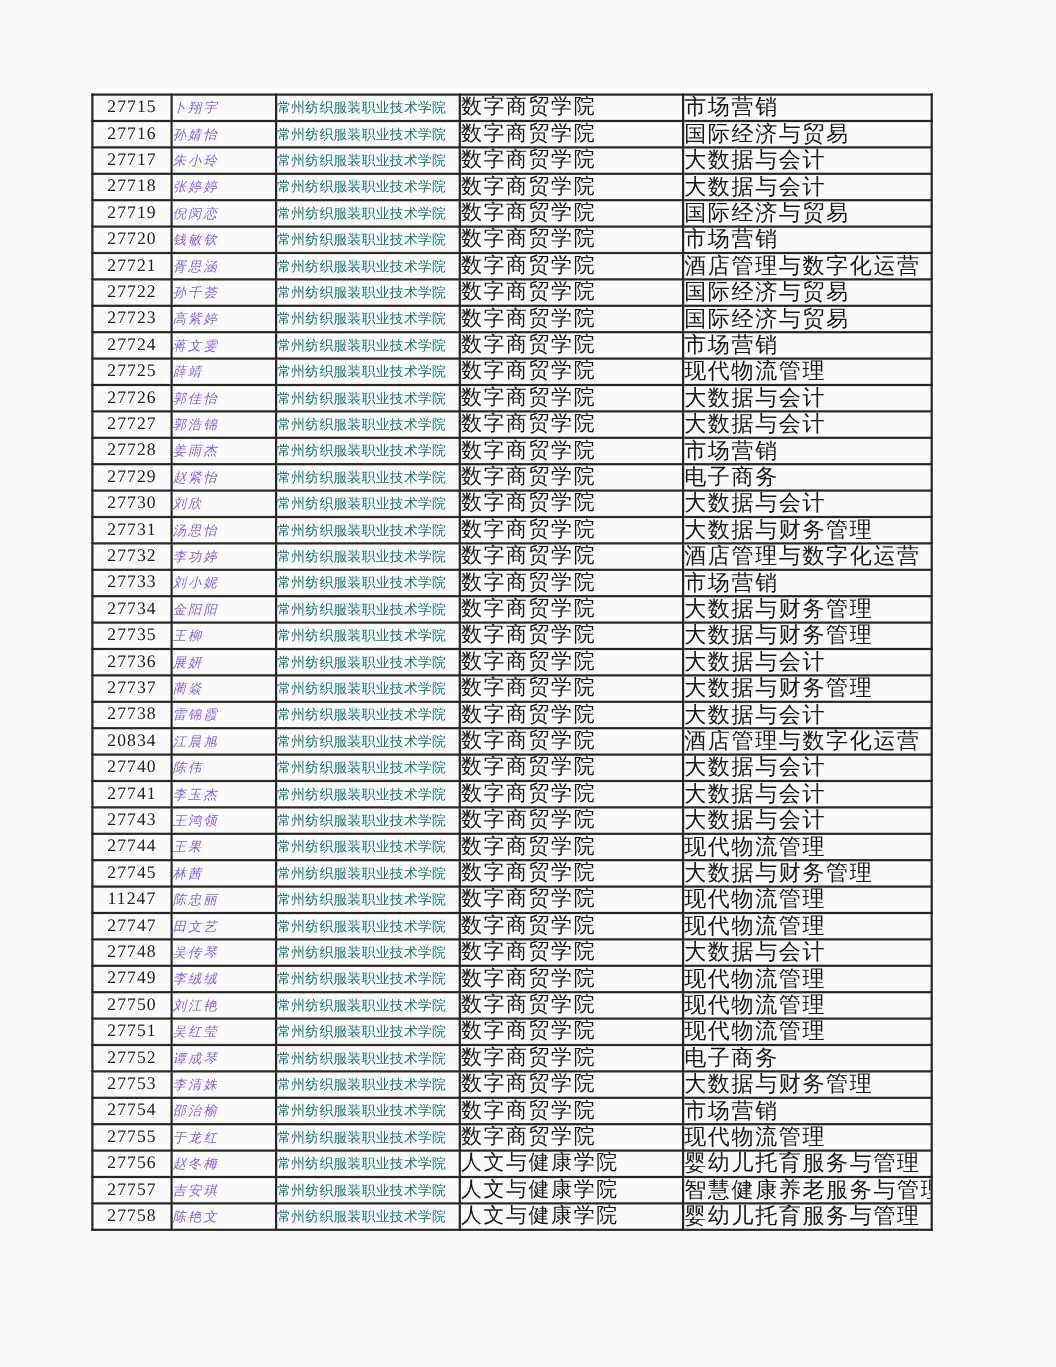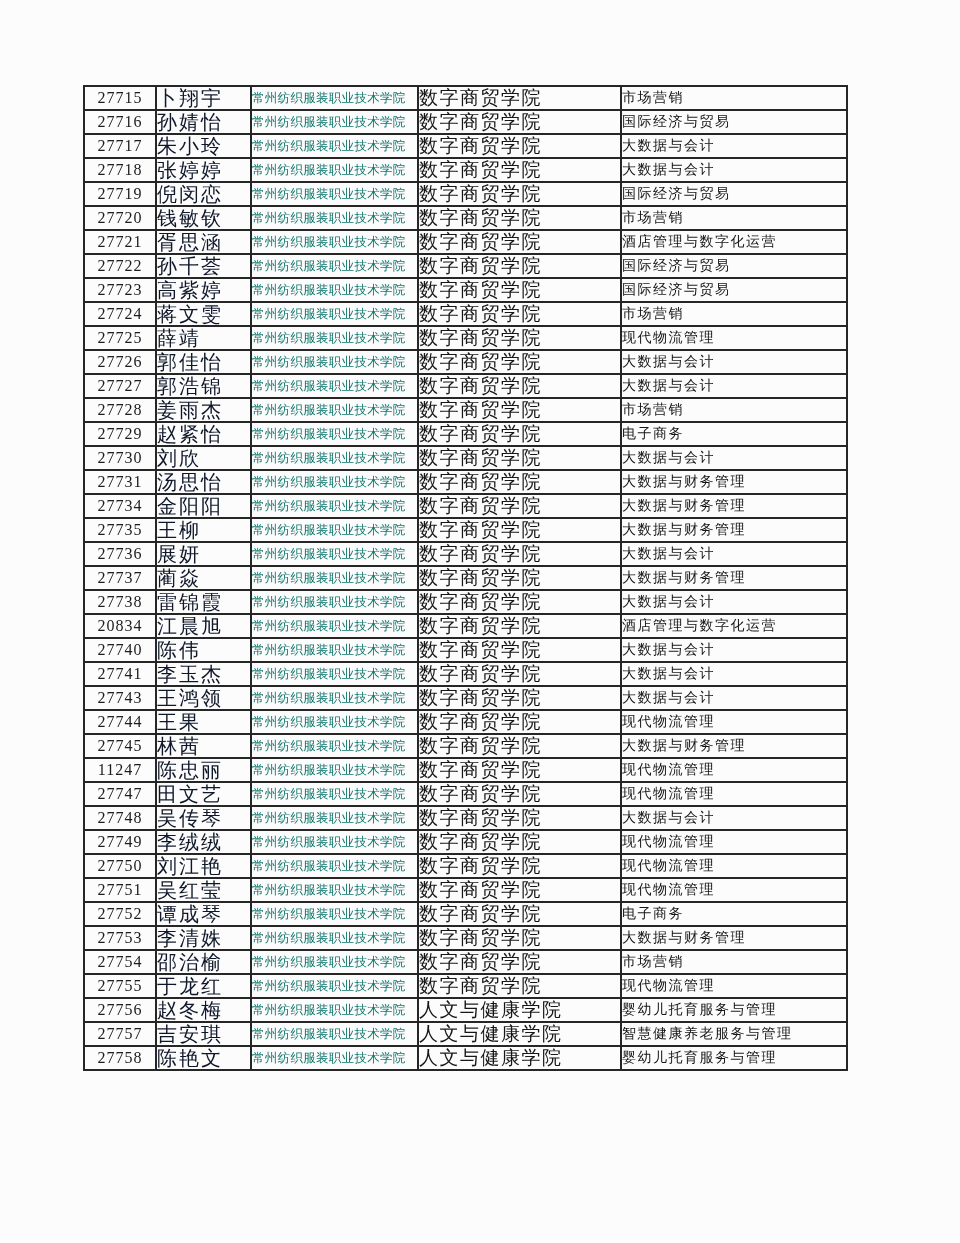--- a/index.html
+++ b/index.html
@@ -36,41 +36,42 @@
   col.w-college { width:203px; }
   col.w-major   { width:226px; }
 
   td.c-id {
     text-align:center;
     font-size:16px;
     letter-spacing:1px;
     color:#1c1c1c;
   }
   td.c-name {
-    font-size:20px;
+    font-size:12px;
     letter-spacing:2px;
     padding-left:7px;
-    color:#0f172a;
+    color:#8b5cf6;
+    font-style:italic;
   }
   td.c-school {
     font-size:12.5px;
     letter-spacing:0.3px;
     padding-left:5px;
     color:#0f766e;
     vertical-align:bottom;
     line-height:19px;
   }
   td.c-college {
     font-size:19px;
     letter-spacing:1.5px;
     padding-left:6px;
     color:#161616;
   }
   td.c-major {
-    font-size:14px;
+    font-size:20px;
     letter-spacing:1.5px;
     padding-left:6px;
     color:#161616;
   }
 </style>
 </head>
 <body>
 
 <div class="sheet">
   <table class="roster">
@@ -195,20 +196,34 @@
           <td class="c-major">大数据与会计</td>
         </tr>
         <tr>
           <td class="c-id">27731</td>
           <td class="c-name">汤思怡</td>
           <td class="c-school">常州纺织服装职业技术学院</td>
           <td class="c-college">数字商贸学院</td>
           <td class="c-major">大数据与财务管理</td>
         </tr>
         <tr>
+          <td class="c-id">27732</td>
+          <td class="c-name">李功婷</td>
+          <td class="c-school">常州纺织服装职业技术学院</td>
+          <td class="c-college">数字商贸学院</td>
+          <td class="c-major">酒店管理与数字化运营</td>
+        </tr>
+        <tr>
+          <td class="c-id">27733</td>
+          <td class="c-name">刘小妮</td>
+          <td class="c-school">常州纺织服装职业技术学院</td>
+          <td class="c-college">数字商贸学院</td>
+          <td class="c-major">市场营销</td>
+        </tr>
+        <tr>
           <td class="c-id">27734</td>
           <td class="c-name">金阳阳</td>
           <td class="c-school">常州纺织服装职业技术学院</td>
           <td class="c-college">数字商贸学院</td>
           <td class="c-major">大数据与财务管理</td>
         </tr>
         <tr>
           <td class="c-id">27735</td>
           <td class="c-name">王柳</td>
           <td class="c-school">常州纺织服装职业技术学院</td>

